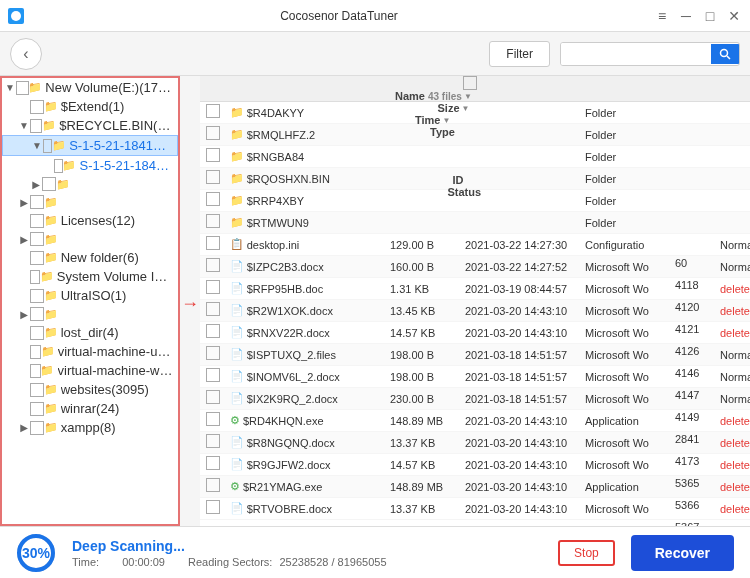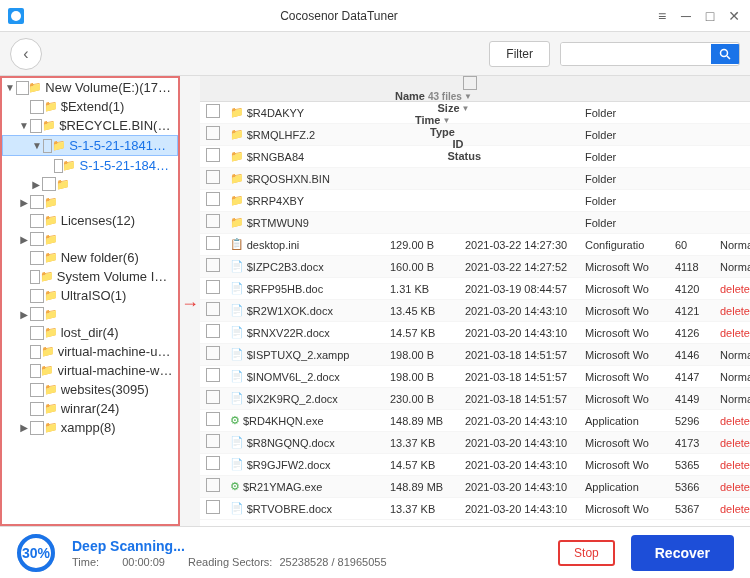--- a/index.html
+++ b/index.html
@@ -145,21 +145,21 @@
       font-weight: 600;
       cursor: pointer;
       user-select: none;
     }
     .file-header-cell .sort-icon { font-size: 8px; margin-left: 2px; color: #888; }
     .col-check { width: 24px; min-width: 24px; }
     .col-name { flex: 3; min-width: 160px; }
     .col-size { width: 75px; min-width: 75px; }
     .col-time { width: 120px; min-width: 120px; }
     .col-type { width: 90px; min-width: 90px; }
-    .col-id { width: 45px; min-width: 45px; }
+    .col-id { width: 45px; min-width: 45px; margin-top: 36px; }
     .col-status { width: 55px; min-width: 55px; }
 
     .file-row {
       display: flex;
       align-items: center;
       padding: 2px 6px;
       border-bottom: 1px solid #f5f5f5;
       height: 22px;
     }
     .file-row.alt { background: #fafafa; }
@@ -563,21 +563,21 @@
     <div class="file-cell col-type">Microsoft Wo</div>
     <div class="file-cell col-id">4126</div>
     <div class="file-cell col-status status-delete">delete</div>
   </div>
         <div class="file-row alt">
     <div class="col-check">
       <span class="cell-check"></span>
     </div>
     <div class="file-cell col-name" style="display:flex;align-items:center;">
       <span class="file-icon docx">📄</span>
-      <span>$ISPTUXQ_2.xampp</span>
+      <span>$ISPTUXQ_2.files</span>
     </div>
     <div class="file-cell col-size">198.00 B</div>
     <div class="file-cell col-time">2021-03-18 14:51:57</div>
     <div class="file-cell col-type">Microsoft Wo</div>
     <div class="file-cell col-id">4146</div>
     <div class="file-cell col-status status-normal">Normal</div>
   </div>
         <div class="file-row">
     <div class="col-check">
       <span class="cell-check"></span>
@@ -610,21 +610,21 @@
     <div class="col-check">
       <span class="cell-check"></span>
     </div>
     <div class="file-cell col-name" style="display:flex;align-items:center;">
       <span class="file-icon exe">⚙</span>
       <span>$RD4KHQN.exe</span>
     </div>
     <div class="file-cell col-size">148.89 MB</div>
     <div class="file-cell col-time">2021-03-20 14:43:10</div>
     <div class="file-cell col-type">Application</div>
-    <div class="file-cell col-id">5296</div>
+    <div class="file-cell col-id">2841</div>
     <div class="file-cell col-status status-delete">delete</div>
   </div>
         <div class="file-row alt">
     <div class="col-check">
       <span class="cell-check"></span>
     </div>
     <div class="file-cell col-name" style="display:flex;align-items:center;">
       <span class="file-icon docx">📄</span>
       <span>$R8NGQNQ.docx</span>
     </div>

